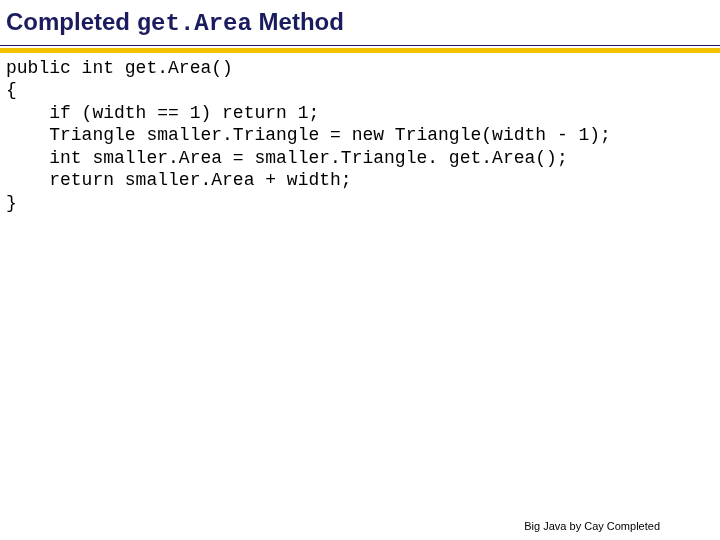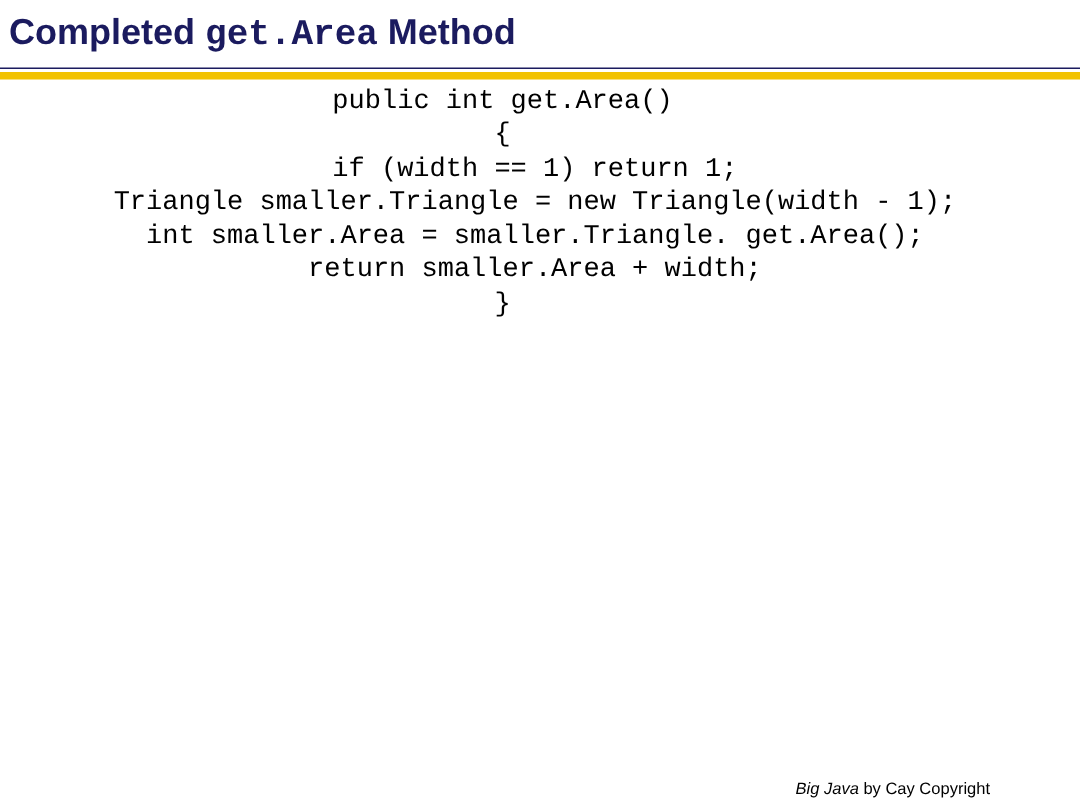--- a/index.html
+++ b/index.html
@@ -53,33 +53,31 @@
     background: #f2c200;
   }
   .code-area {
     margin-top: 18px;
     padding-left: 6px;
     font-family: "Courier New", Courier, monospace;
     font-size: 18px;
     line-height: 1.25;
     color: #000000;
     white-space: pre;
-    text-align: center;
   }
   .footer {
     position: absolute;
     right: 4px;
     bottom: 6px;
     text-align: right;
     font-size: 11px;
     color: #000000;
     line-height: 1.25;
   }
   .footer .book-title {
-    font-style: italic;
   }
 </style>
 </head>
 <body>
 
 <div class="slide">
 
   <div class="title-block">
     <div class="title-line">
       <span>Completed </span><span class="code-frag">get.Area</span><span> Method</span>
@@ -94,17 +92,17 @@
   <div class="code-area"><span>public int get.Area()</span>
 <span>{</span>
 <span>    if (width == 1) return 1;</span>
 <span>    Triangle smaller.Triangle = new Triangle(width - 1);</span>
 <span>    int smaller.Area = smaller.Triangle. get.Area();</span>
 <span>    return smaller.Area + width;</span>
 <span>}</span></div>
 
   <div class="footer">
     <div>
-      <span class="book-title">Big Java</span><span> by Cay Copyright</span>
+      <span class="book-title">Big Java</span><span> by Cay Completed</span>
     </div>
   </div>
 
 </div>
 
 </body></html>

